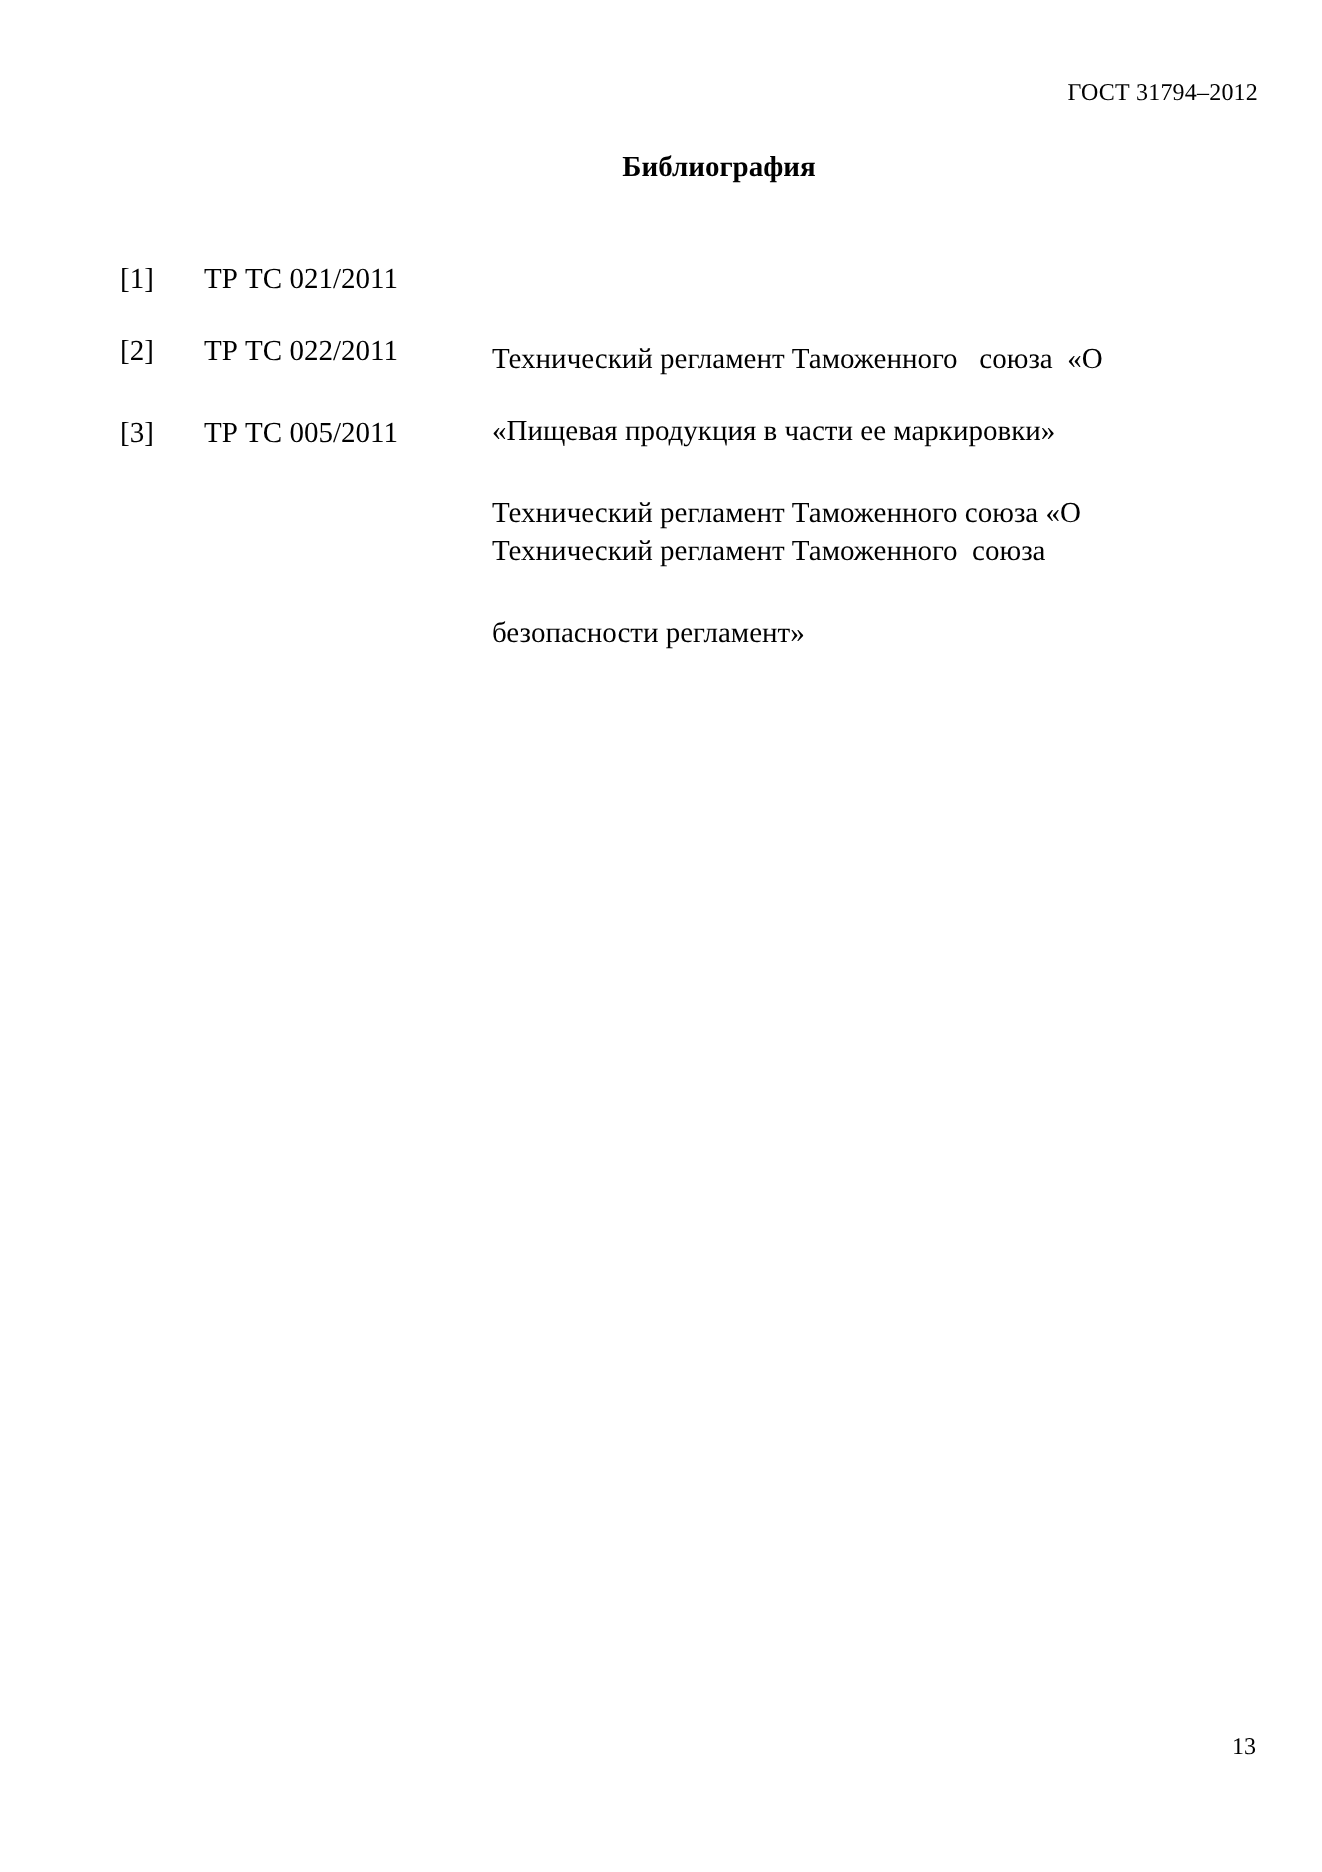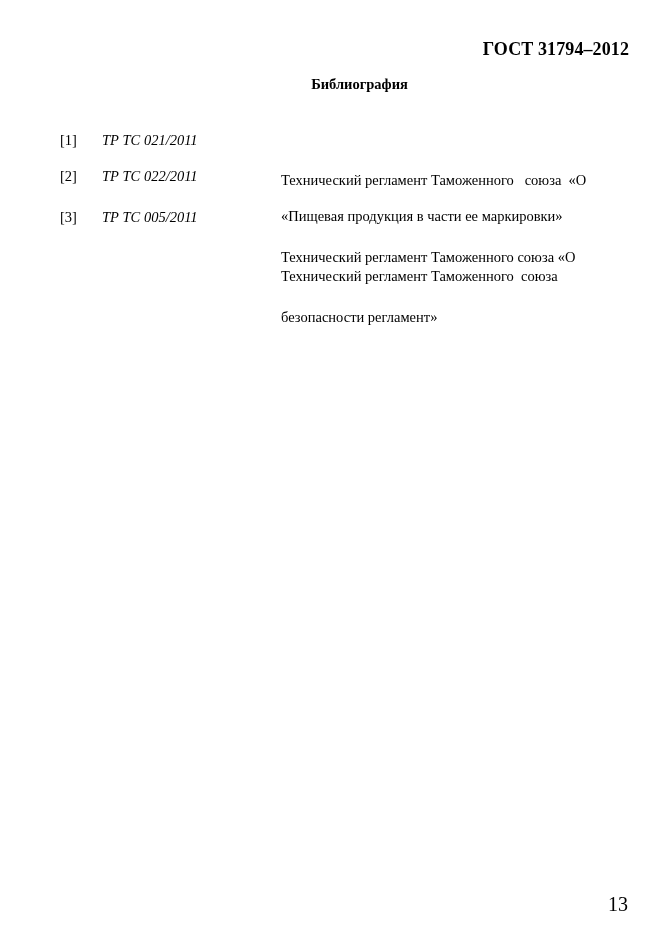--- a/index.html
+++ b/index.html
@@ -3,35 +3,35 @@
   <meta charset="utf-8">
   <style>
     html, body { margin: 0; padding: 0; background: #ffffff; }
     body {
       width: 661px; height: 936px; position: relative; overflow: hidden;
       font-family: "Liberation Serif", "DejaVu Serif", serif;
       color: #000000;
     }
     .header-code {
       position: absolute; right: 32px; top: 39px;
-      font-weight: bold; font-size: 18px; letter-spacing: 0.1px;
+      font-weight: normal; font-size: 12px; letter-spacing: 0.1px;
     }
     .section-title {
       position: absolute; left: 0; width: 661px; top: 76px;
       text-align: center; font-weight: bold; font-size: 14.5px;
       padding-left: 58px; box-sizing: border-box;
     }
     .ref {
       position: absolute; left: 0; width: 661px; font-size: 14.5px; line-height: 20px;
     }
     .ref .num { position: absolute; left: 60px; }
-    .ref .code { position: absolute; left: 102px; font-style: italic; }
-    .ref .desc { position: absolute; left: 246px; width: 360px; white-space: pre; margin-left: 35px; }
+    .ref .code { position: absolute; left: 102px; }
+    .ref .desc { position: absolute; left: 246px; width: 360px; white-space: pre; }
     .page-number {
-      position: absolute; right: 33px; top: 893px; font-size: 20px;
+      position: absolute; right: 33px; top: 866px; font-size: 12px;
     }
   </style>
 </head>
 <body>
 
 <div class="header-code">ГОСТ 31794–2012</div>
 
 <div class="section-title">Библиография</div>
 
 <div class="ref" style="top:130px;">

